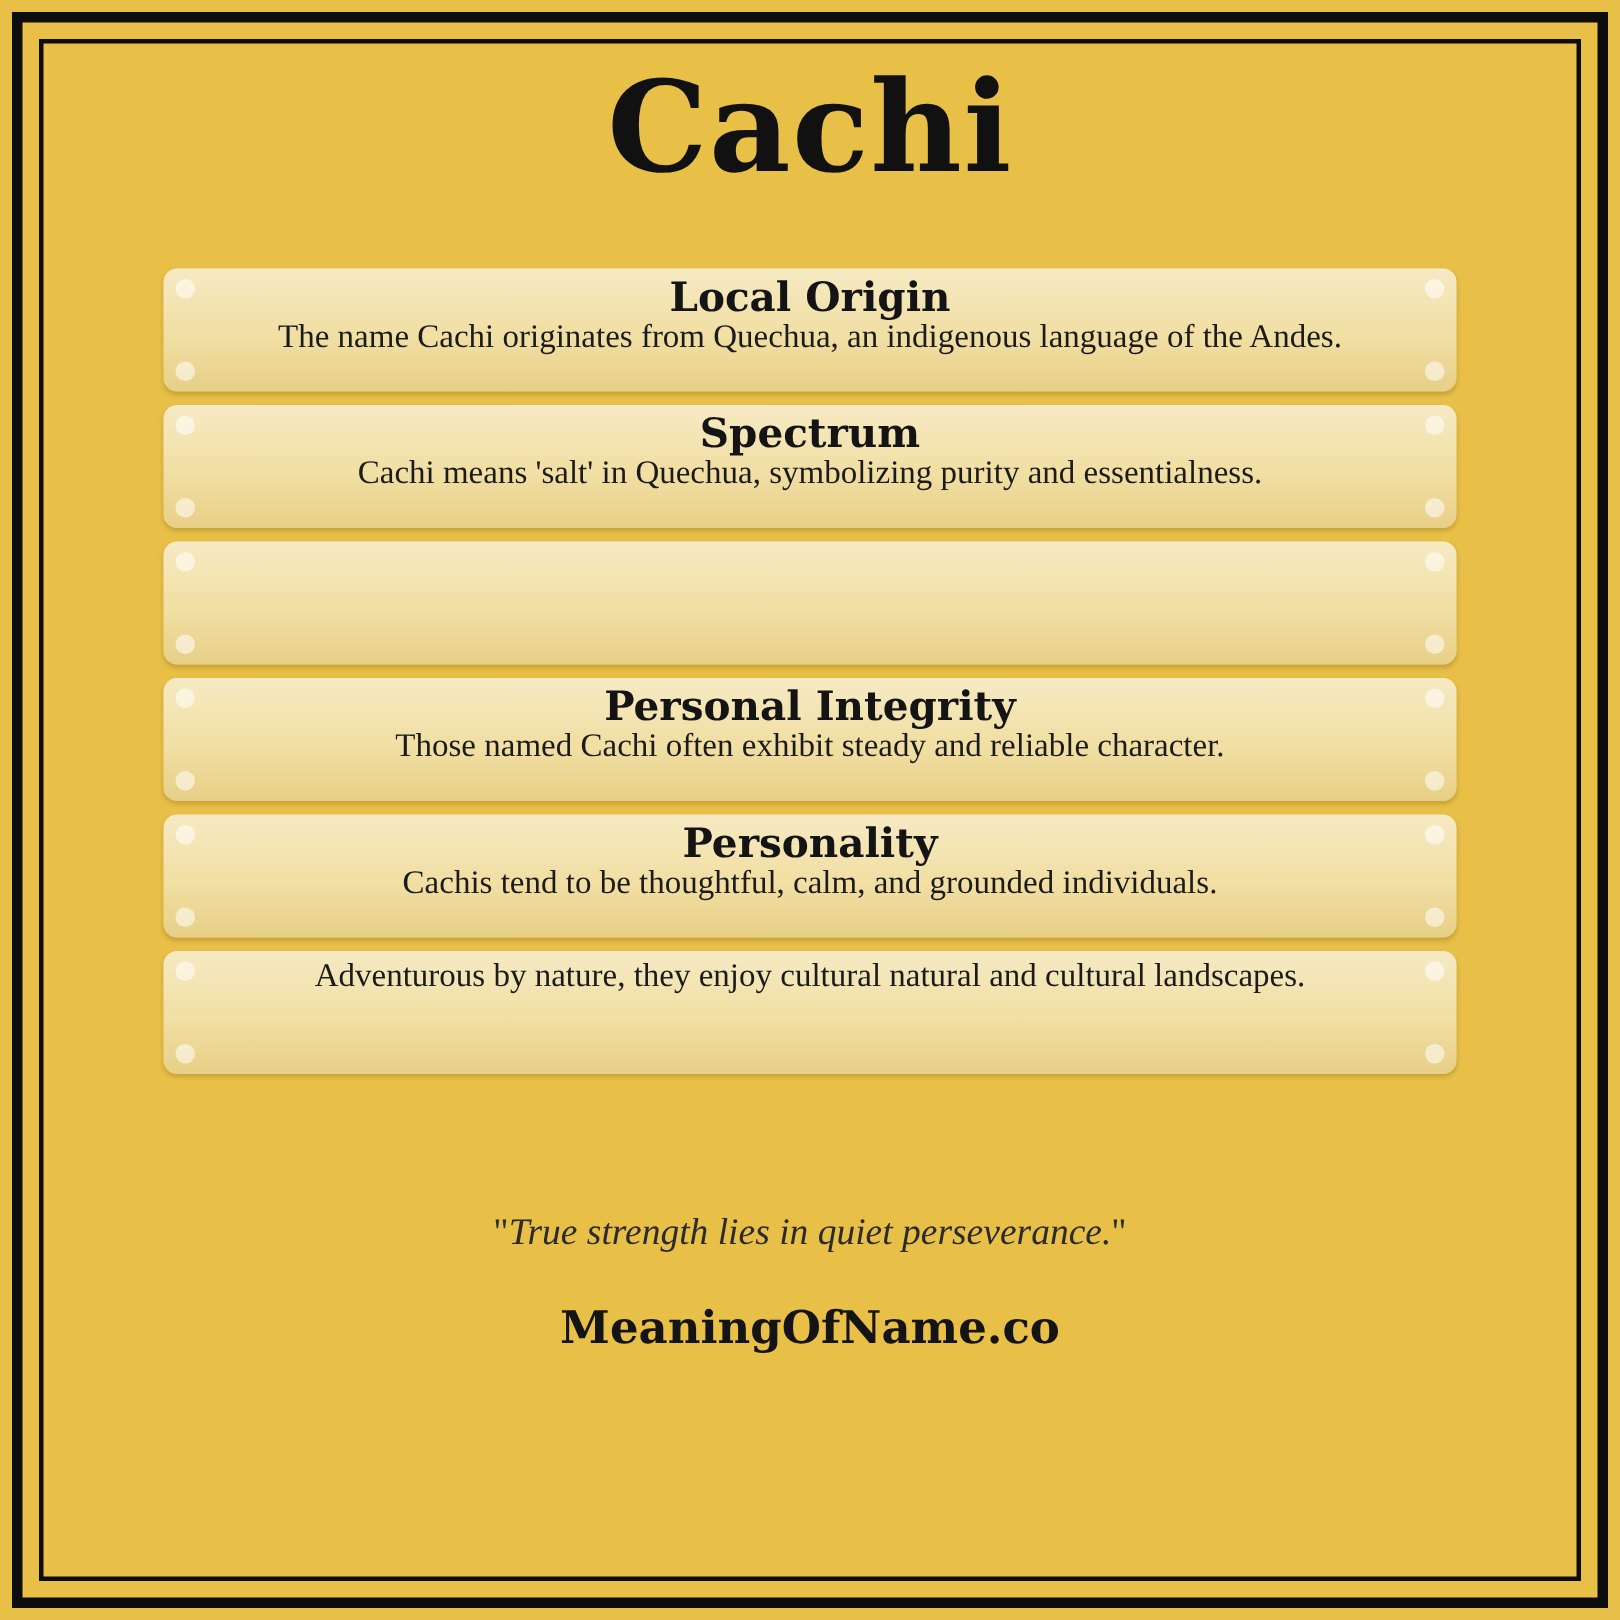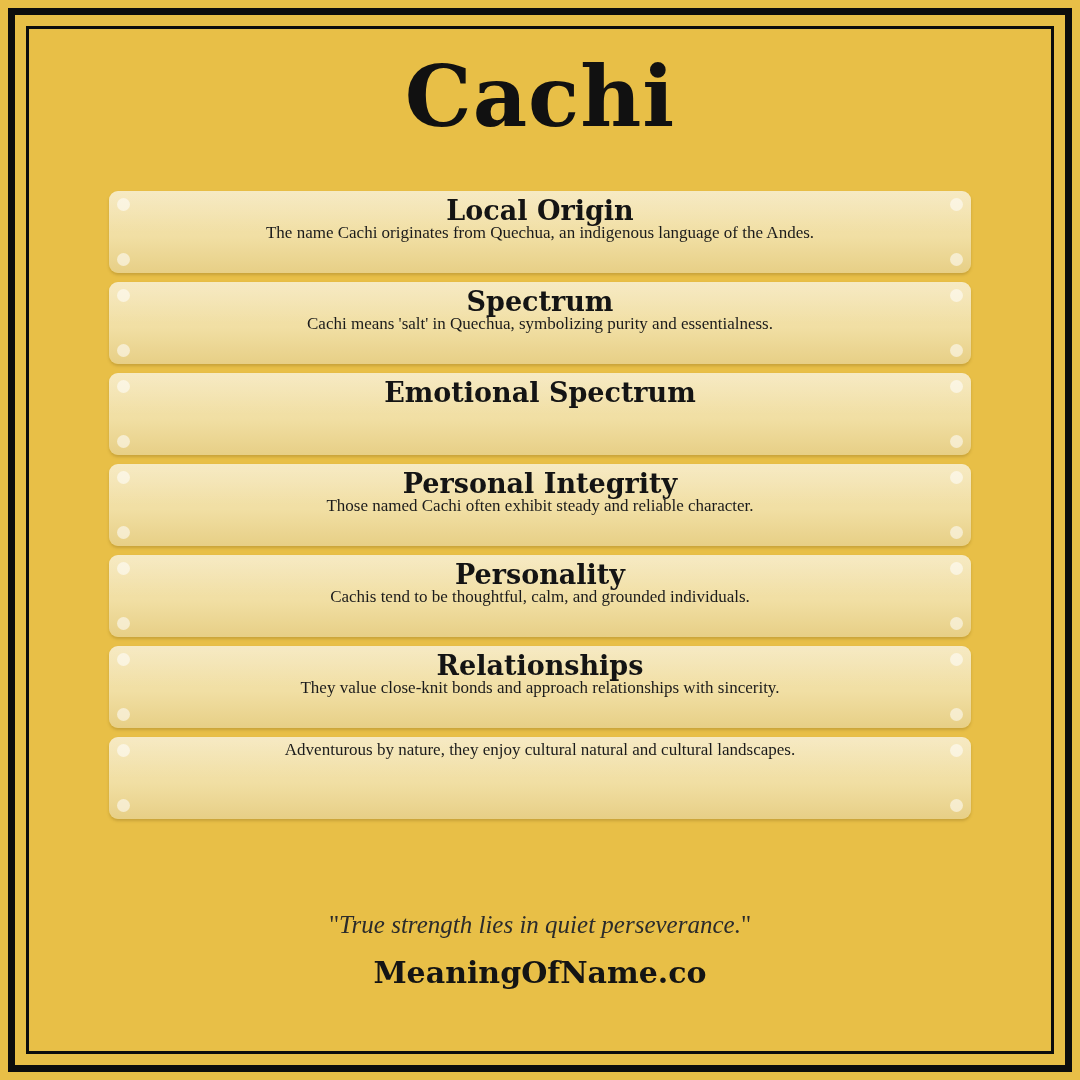--- a/index.html
+++ b/index.html
@@ -54,21 +54,21 @@
     flex-direction: column;
     align-items: center;
   }
 
   .title {
     font-family: "DejaVu Serif", "Liberation Serif", serif;
     font-size: 84px;
     font-weight: bold;
     color: #111111;
     letter-spacing: 1px;
-    margin-top: 24px;
+    margin-top: 12px;
     line-height: 1.05;
     text-align: center;
   }
 
   .cards {
     margin-top: 50px;
     width: 862px;
     display: flex;
     flex-direction: column;
     gap: 9px;
@@ -118,40 +118,40 @@
     font-size: 27px;
     font-weight: bold;
     color: #141414;
     line-height: 1.05;
     text-align: center;
   }
   .card-desc {
     position: relative;
     z-index: 2;
     font-family: "Liberation Serif", "DejaVu Serif", serif;
-    font-size: 17px;
+    font-size: 22px;
     color: #1b1b1b;
     margin-top: -3px;
     text-align: center;
     padding: 0 26px;
     line-height: 1.15;
   }
 
   .quote {
     margin-top: 92px;
     font-family: "Liberation Serif", "DejaVu Serif", serif;
     font-size: 25px;
     color: #2b2b2b;
     text-align: center;
   }
   .quote .q-mark { font-style: normal; }
   .quote .q-text { font-style: italic; }
 
   .brand {
-    margin-top: 16px;
+    margin-top: 32px;
     font-family: "DejaVu Serif", "Liberation Serif", serif;
     font-size: 30px;
     font-weight: bold;
     color: #141414;
     text-align: center;
   }
 </style>
 </head>
 <body>
 
@@ -181,49 +181,40 @@
         <span class="card-dot dot-br"></span>
         <div class="card-title">Spectrum</div>
         <div class="card-desc">Cachi means 'salt' in Quechua, symbolizing purity and essentialness.</div>
       </div>
 
       <div class="card">
         <span class="card-dot dot-tl"></span>
         <span class="card-dot dot-tr"></span>
         <span class="card-dot dot-bl"></span>
         <span class="card-dot dot-br"></span>
-        <div class="card-title">Emotional Spectrum</div>
       </div>
 
       <div class="card">
         <span class="card-dot dot-tl"></span>
         <span class="card-dot dot-tr"></span>
         <span class="card-dot dot-bl"></span>
         <span class="card-dot dot-br"></span>
         <div class="card-title">Personal Integrity</div>
         <div class="card-desc">Those named Cachi often exhibit steady and reliable character.</div>
       </div>
 
       <div class="card">
         <span class="card-dot dot-tl"></span>
         <span class="card-dot dot-tr"></span>
         <span class="card-dot dot-bl"></span>
         <span class="card-dot dot-br"></span>
         <div class="card-title">Personality</div>
         <div class="card-desc">Cachis tend to be thoughtful, calm, and grounded individuals.</div>
       </div>
 
-      <div class="card">
-        <span class="card-dot dot-tl"></span>
-        <span class="card-dot dot-tr"></span>
-        <span class="card-dot dot-bl"></span>
-        <span class="card-dot dot-br"></span>
-        <div class="card-title">Relationships</div>
-        <div class="card-desc">They value close-knit bonds and approach relationships with sincerity.</div>
-      </div>
 
       <div class="card">
         <span class="card-dot dot-tl"></span>
         <span class="card-dot dot-tr"></span>
         <span class="card-dot dot-bl"></span>
         <span class="card-dot dot-br"></span>
         <div class="card-desc">Adventurous by nature, they enjoy cultural natural and cultural landscapes.</div>
       </div>
 
     </div>

